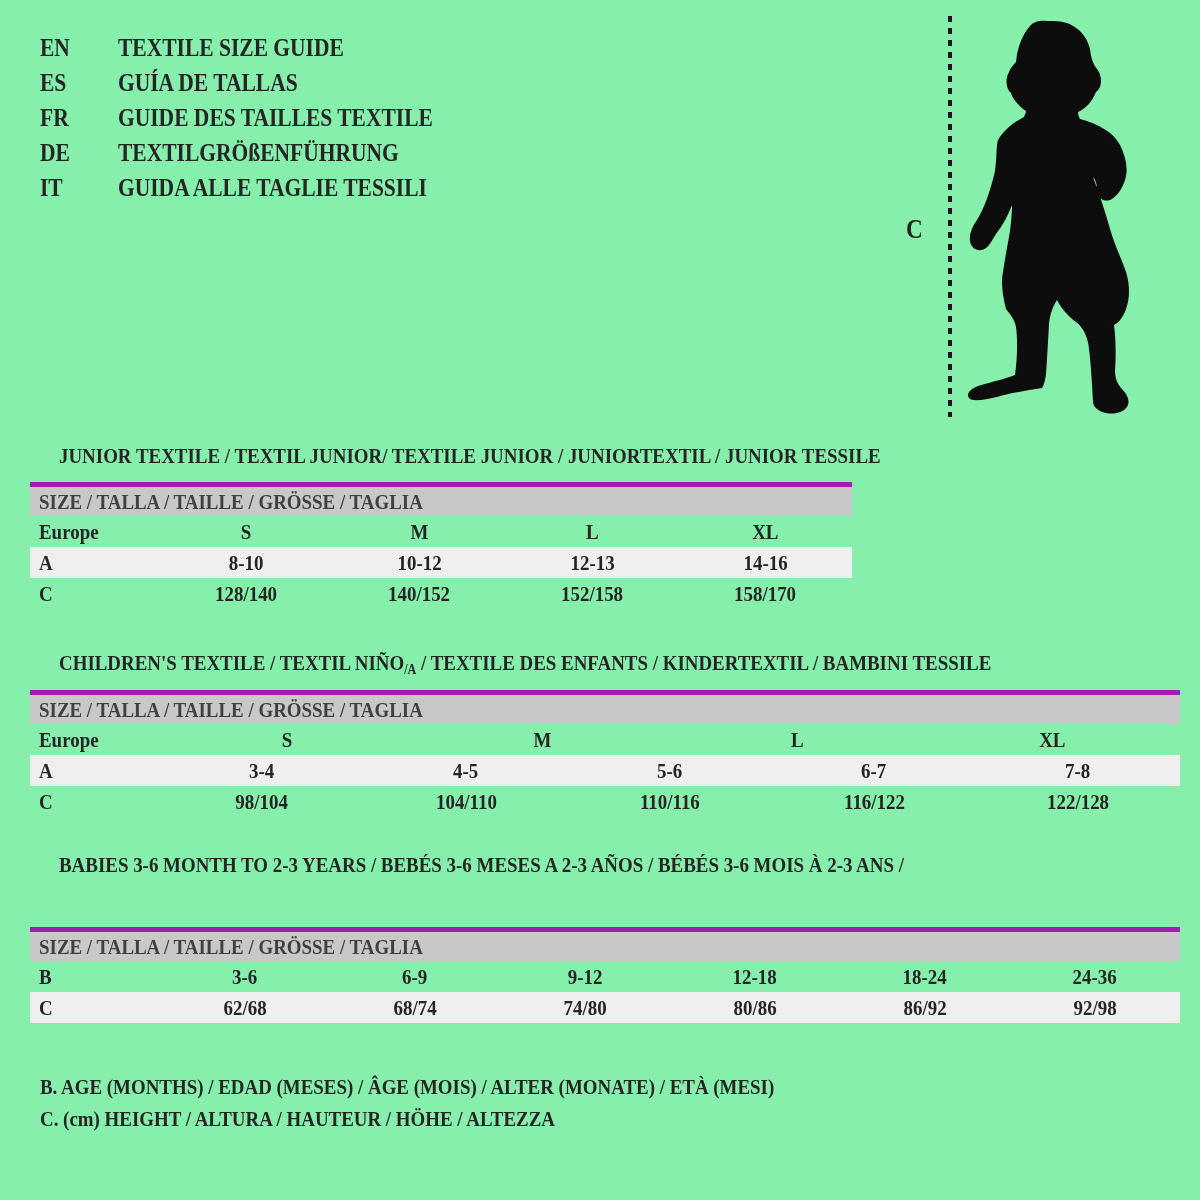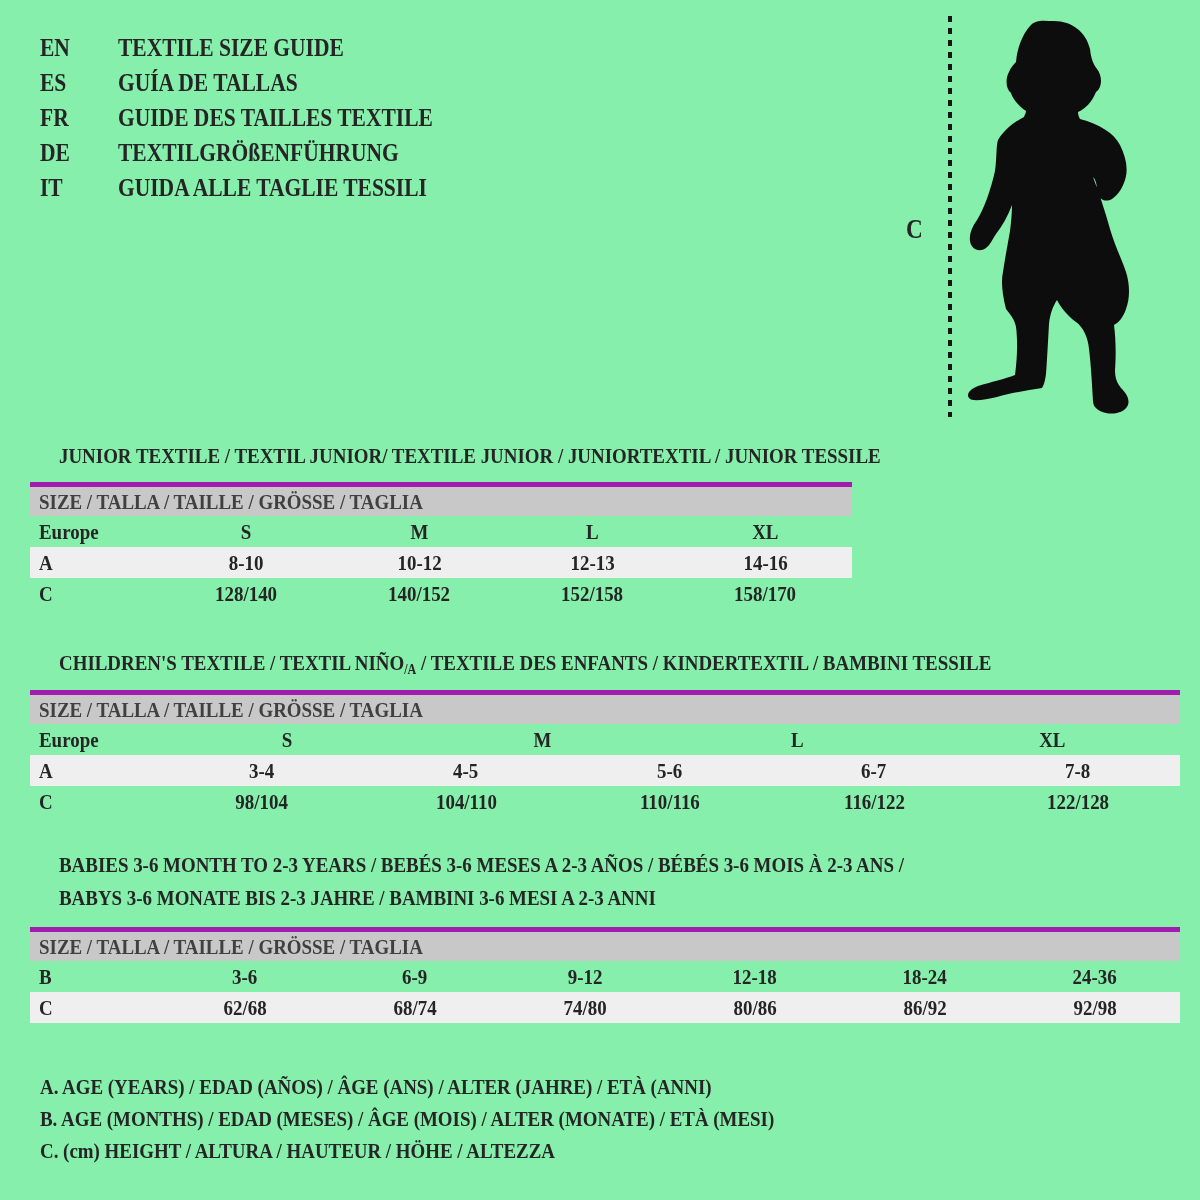--- a/index.html
+++ b/index.html
@@ -173,21 +173,20 @@
       <span class="lbl"><span class="cond">C</span></span>
       <span class="cell"><span class="cond-c">98/104</span></span>
       <span class="cell"><span class="cond-c">104/110</span></span>
       <span class="cell"><span class="cond-c">110/116</span></span>
       <span class="cell"><span class="cond-c">116/122</span></span>
       <span class="cell"><span class="cond-c">122/128</span></span>
     </div>
   </div>
 
   <h2 class="sec-title" style="top:842px"><span class="cond">BABIES 3-6 MONTH TO 2-3 YEARS / BEBÉS 3-6 MESES A 2-3 AÑOS / BÉBÉS 3-6 MOIS À 2-3 ANS /</span></h2>
-  <h2 class="sec-title" style="top:875px"><span class="cond">BABYS 3-6 MONATE BIS 2-3 JAHRE / BAMBINI 3-6 MESI A 2-3 ANNI</span></h2>
   <div class="tbl" style="top:927px;width:1150px">
     <div class="thead"><span class="cond">SIZE / TALLA / TAILLE / GRÖSSE / TAGLIA</span></div>
     <div class="trow">
       <span class="lbl"><span class="cond">B</span></span>
       <span class="cell"><span class="cond-c">3-6</span></span>
       <span class="cell"><span class="cond-c">6-9</span></span>
       <span class="cell"><span class="cond-c">9-12</span></span>
       <span class="cell"><span class="cond-c">12-18</span></span>
       <span class="cell"><span class="cond-c">18-24</span></span>
       <span class="cell"><span class="cond-c">24-36</span></span>
@@ -197,18 +196,17 @@
       <span class="cell"><span class="cond-c">62/68</span></span>
       <span class="cell"><span class="cond-c">68/74</span></span>
       <span class="cell"><span class="cond-c">74/80</span></span>
       <span class="cell"><span class="cond-c">80/86</span></span>
       <span class="cell"><span class="cond-c">86/92</span></span>
       <span class="cell"><span class="cond-c">92/98</span></span>
     </div>
   </div>
 
   <div class="legend">
-    <div class="legend-line"><span class="cond">A. AGE (YEARS) / EDAD (AÑOS) / ÂGE (ANS) / ALTER (JAHRE) / ETÀ (ANNI)</span></div>
     <div class="legend-line"><span class="cond">B. AGE (MONTHS) / EDAD (MESES) / ÂGE (MOIS) / ALTER (MONATE) / ETÀ (MESI)</span></div>
     <div class="legend-line"><span class="cond">C. (cm) HEIGHT / ALTURA / HAUTEUR / HÖHE / ALTEZZA</span></div>
   </div>
 
 </div>
 
 </body></html>

